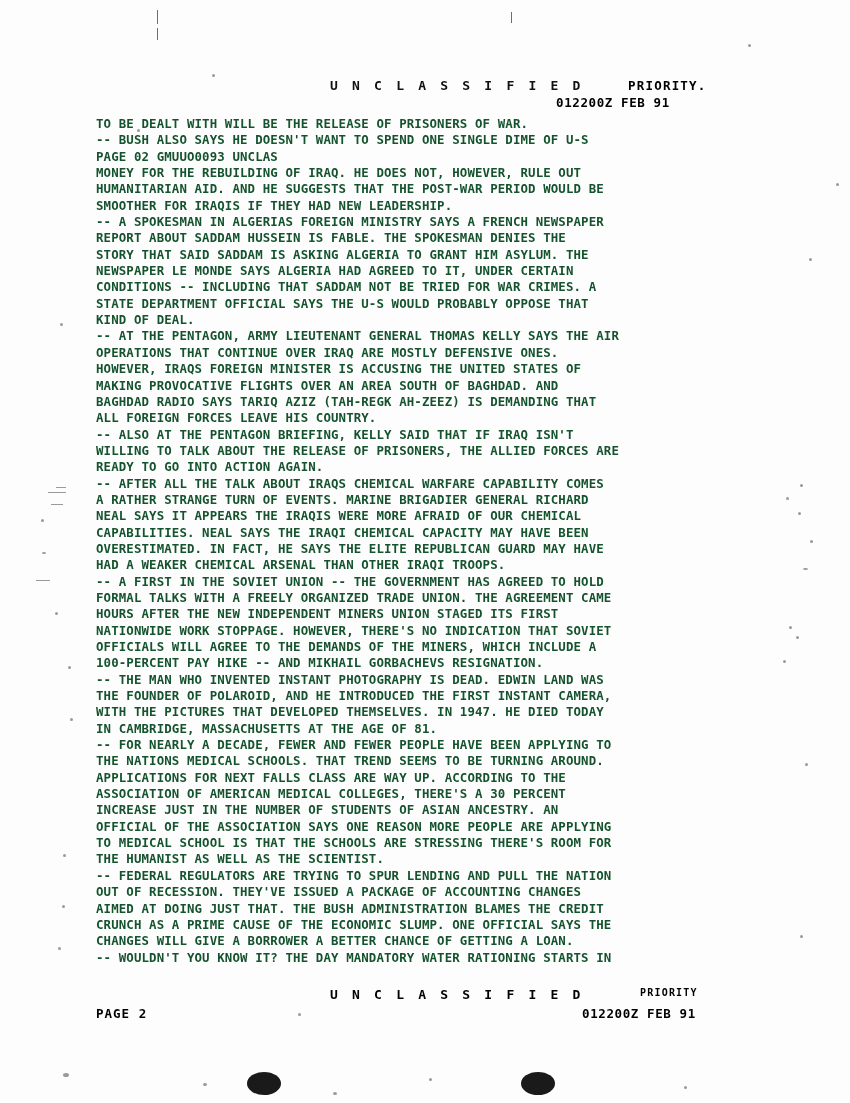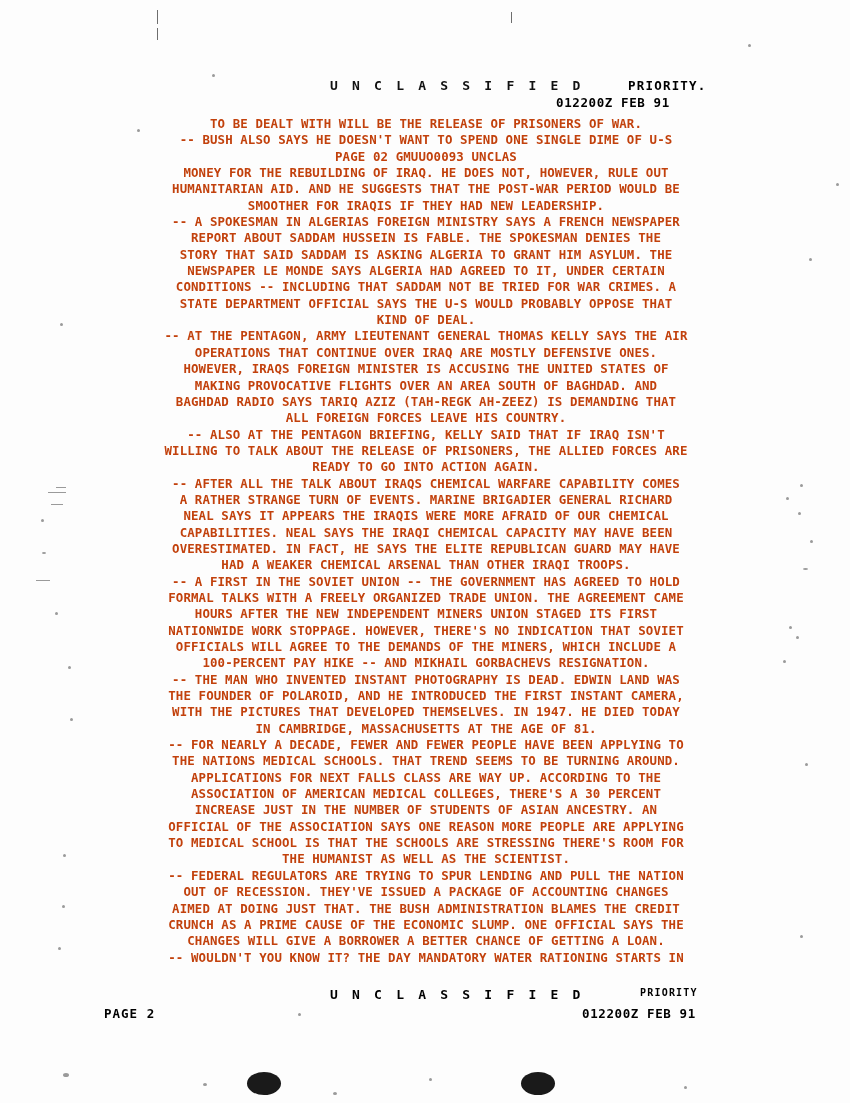--- a/index.html
+++ b/index.html
@@ -70,22 +70,21 @@
   .body-text {
     position: absolute;
     left: 96px;
     top: 116px;
     width: 660px;
     font-size: 12.4px;
     line-height: 16.35px;
     letter-spacing: 0.12px;
     white-space: pre-wrap;
     font-weight: bold;
-    color: #c2410c;
-    text-align: center;
+    color: #14532d;
   }
 
   
   .ftr-unclass {
     position: absolute;
     left: 330px;
     top: 987px;
     font-size: 13px;
     letter-spacing: 3.2px;
     font-weight: bold;
@@ -101,21 +100,21 @@
   .ftr-dtg {
     position: absolute;
     left: 582px;
     top: 1006px;
     font-size: 12.5px;
     letter-spacing: 0.6px;
     font-weight: bold;
   }
   .ftr-page {
     position: absolute;
-    left: 104px;
+    left: 96px;
     top: 1006px;
     font-size: 12.5px;
     letter-spacing: 1px;
     font-weight: bold;
   }
 
   
   .blob {
     position: absolute;
     background: #1a1a1a;

